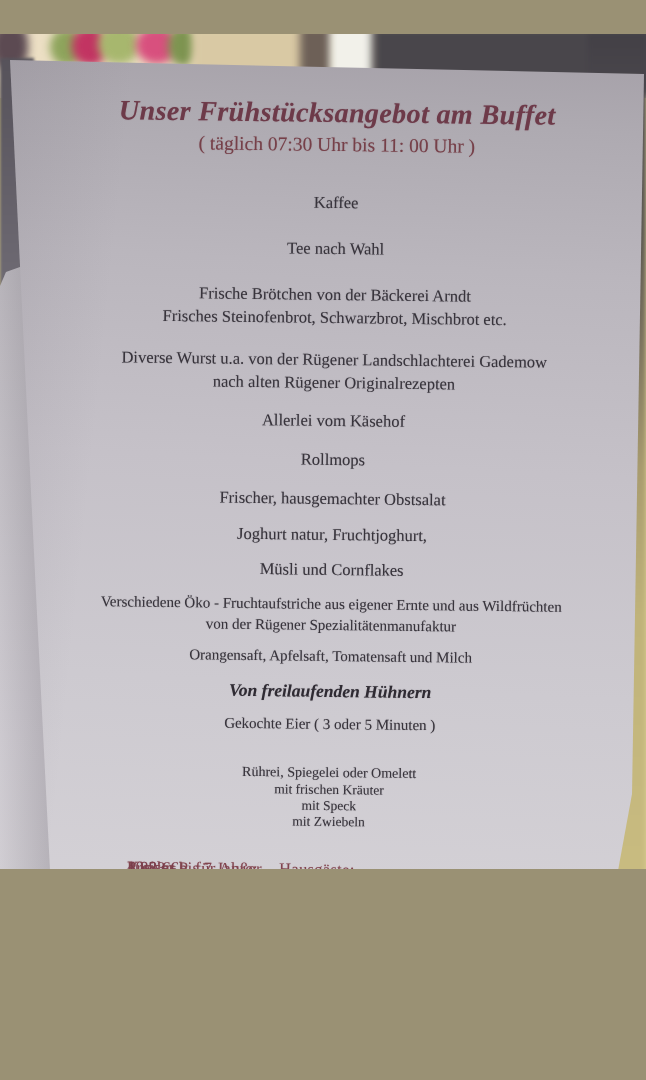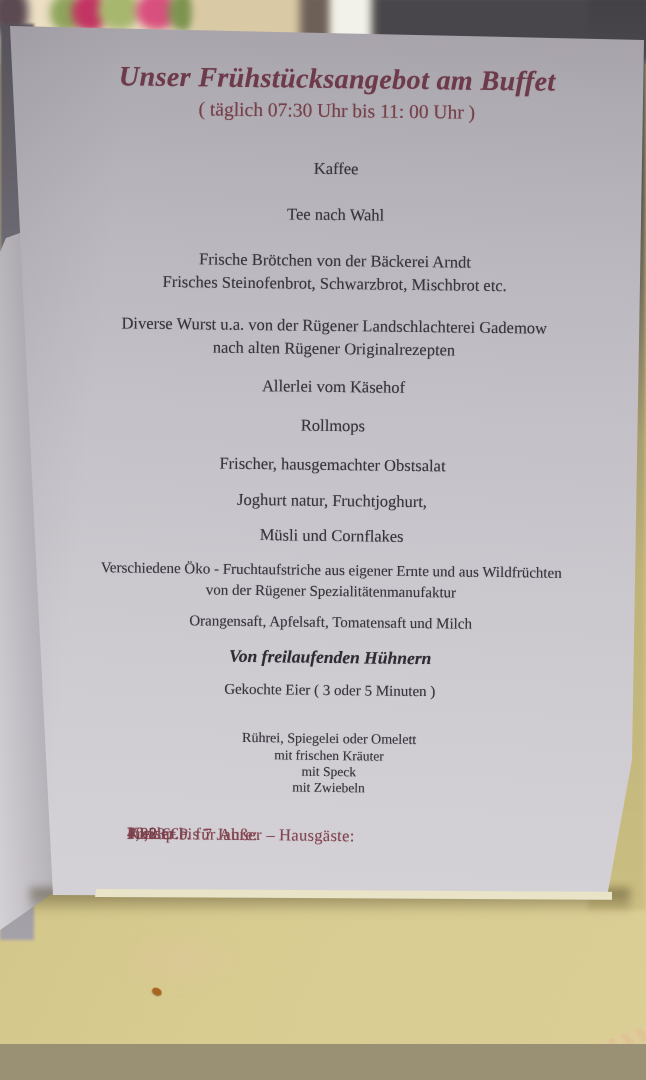--- a/index.html
+++ b/index.html
@@ -1,19 +1,20 @@
 <!DOCTYPE html>
 <html><head>
 <meta charset="utf-8">
 <style>
   html,body{margin:0;padding:0;background:#9a9174;}
   .scene{
-    position:relative;width:646px;height:1044px;overflow:hidden;
+    position:relative;width:646px;height:835px;overflow:hidden;
     font-family:"Liberation Serif","DejaVu Serif",serif;
     background:linear-gradient(115deg,#c6b97c 0%,#d2c588 30%,#d8cb90 60%,#dbce95 100%);
+    margin-top:34px;
   }
   .scene *{position:absolute;}
 
   
   .bg-strip{left:0;top:0;width:646px;height:64px;overflow:hidden;background:#ddd0ac;}
   .bg-strip>div{filter:blur(4px);}
   .bg-cream{left:-10px;top:-10px;width:220px;height:60px;background:#ecdfc4;}
   .bg-darkblob{left:-8px;top:-10px;width:36px;height:44px;background:#5c4a52;border-radius:40%;}
   .bg-green1{left:50px;top:-6px;width:34px;height:38px;background:#8ea45c;border-radius:50%;}
   .bg-pink1{left:72px;top:-8px;width:36px;height:40px;background:#c23462;border-radius:50%;}

